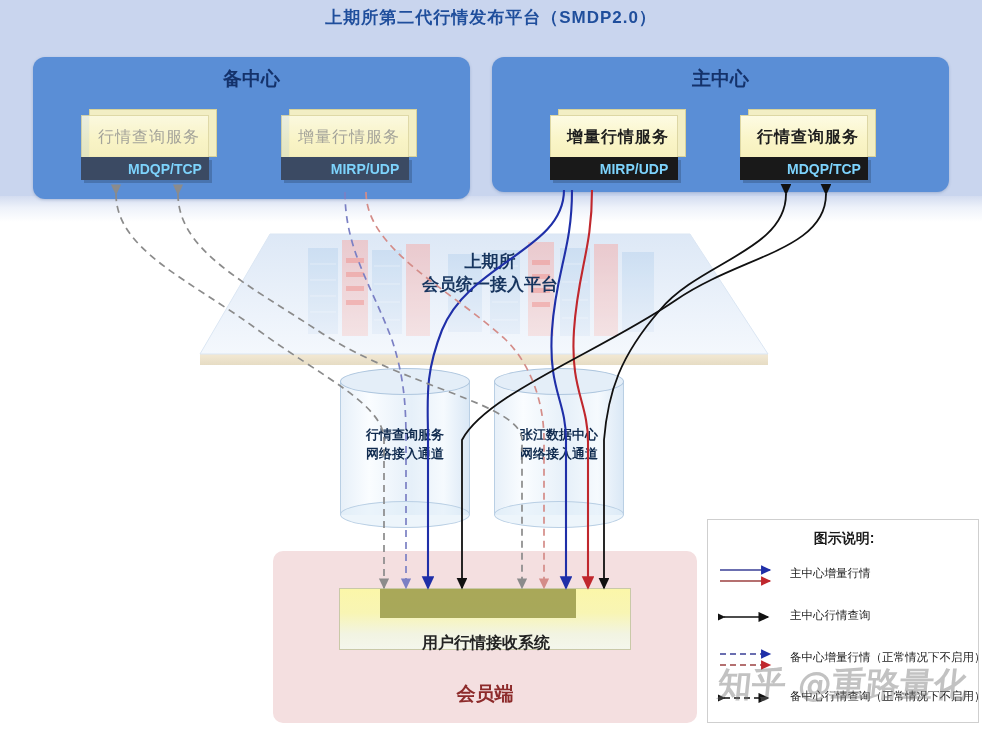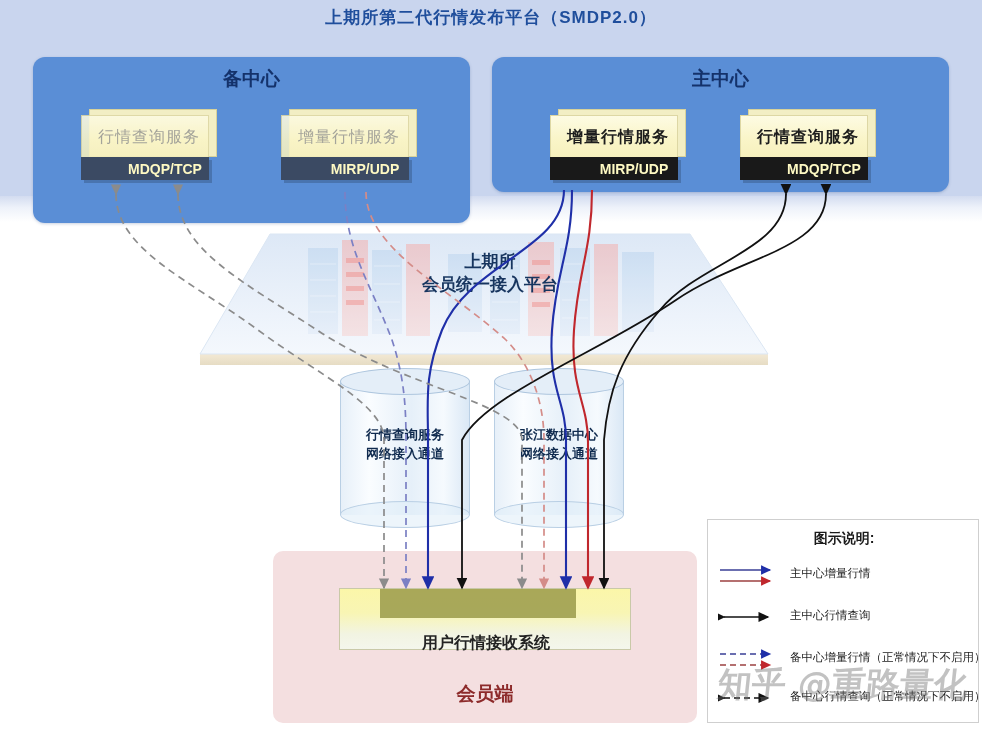--- a/index.html
+++ b/index.html
@@ -35,21 +35,21 @@
     letter-spacing: 1px;
   }
 
   
   .center-panel {
     position: absolute;
     background: #5a8ed6;
     border-radius: 12px;
     box-shadow: 0 1px 3px rgba(40,70,130,0.25);
   }
-  #panel-backup { left: 33px;  top: 57px; width: 437px; height: 166px; }
+  #panel-backup { left: 33px;  top: 57px; width: 437px; height: 142px; }
   #panel-main   { left: 492px; top: 57px; width: 457px; height: 135px; }
   .center-title {
     position: absolute; left: 0; top: 9px; width: 100%;
     text-align: center;
     font-size: 19px; font-weight: bold;
     color: #14326b;
   }
 
   
   .svc { position: absolute; width: 136px; height: 72px; }
@@ -64,21 +64,21 @@
     width: 128px; height: 44px;
     background: linear-gradient(to bottom, #fdfbe3 0%, #faf5c8 55%, #f6f0bd 100%);
     border: 1px solid #ddd7a4;
     display: flex; align-items: center; justify-content: center;
   }
   .svc .svc-label { font-size: 16px; letter-spacing: 1px; margin-left: 8px; }
   .svc .proto {
     position: absolute; left: 0; top: 48px;
     width: 128px; height: 23px;
     display: flex; align-items: center; justify-content: center;
-    font-size: 14px; font-weight: bold; color: #fef9c3;
+    font-size: 14px; font-weight: bold; color: #7dd3fc;
     box-shadow: 3px 3px 0 rgba(0,0,0,0.18);
     padding-left: 40px;
   }
   
   .svc.dim .svc-label { color: #9a9a95; }
   .svc.dim .proto { background: #3b4a63; }
   .svc.dim .front-card { opacity: 0.88; }
   
   .svc.hot .svc-label { color: #1d1d1d; font-weight: bold; }
   .svc.hot .proto { background: #191919; }

